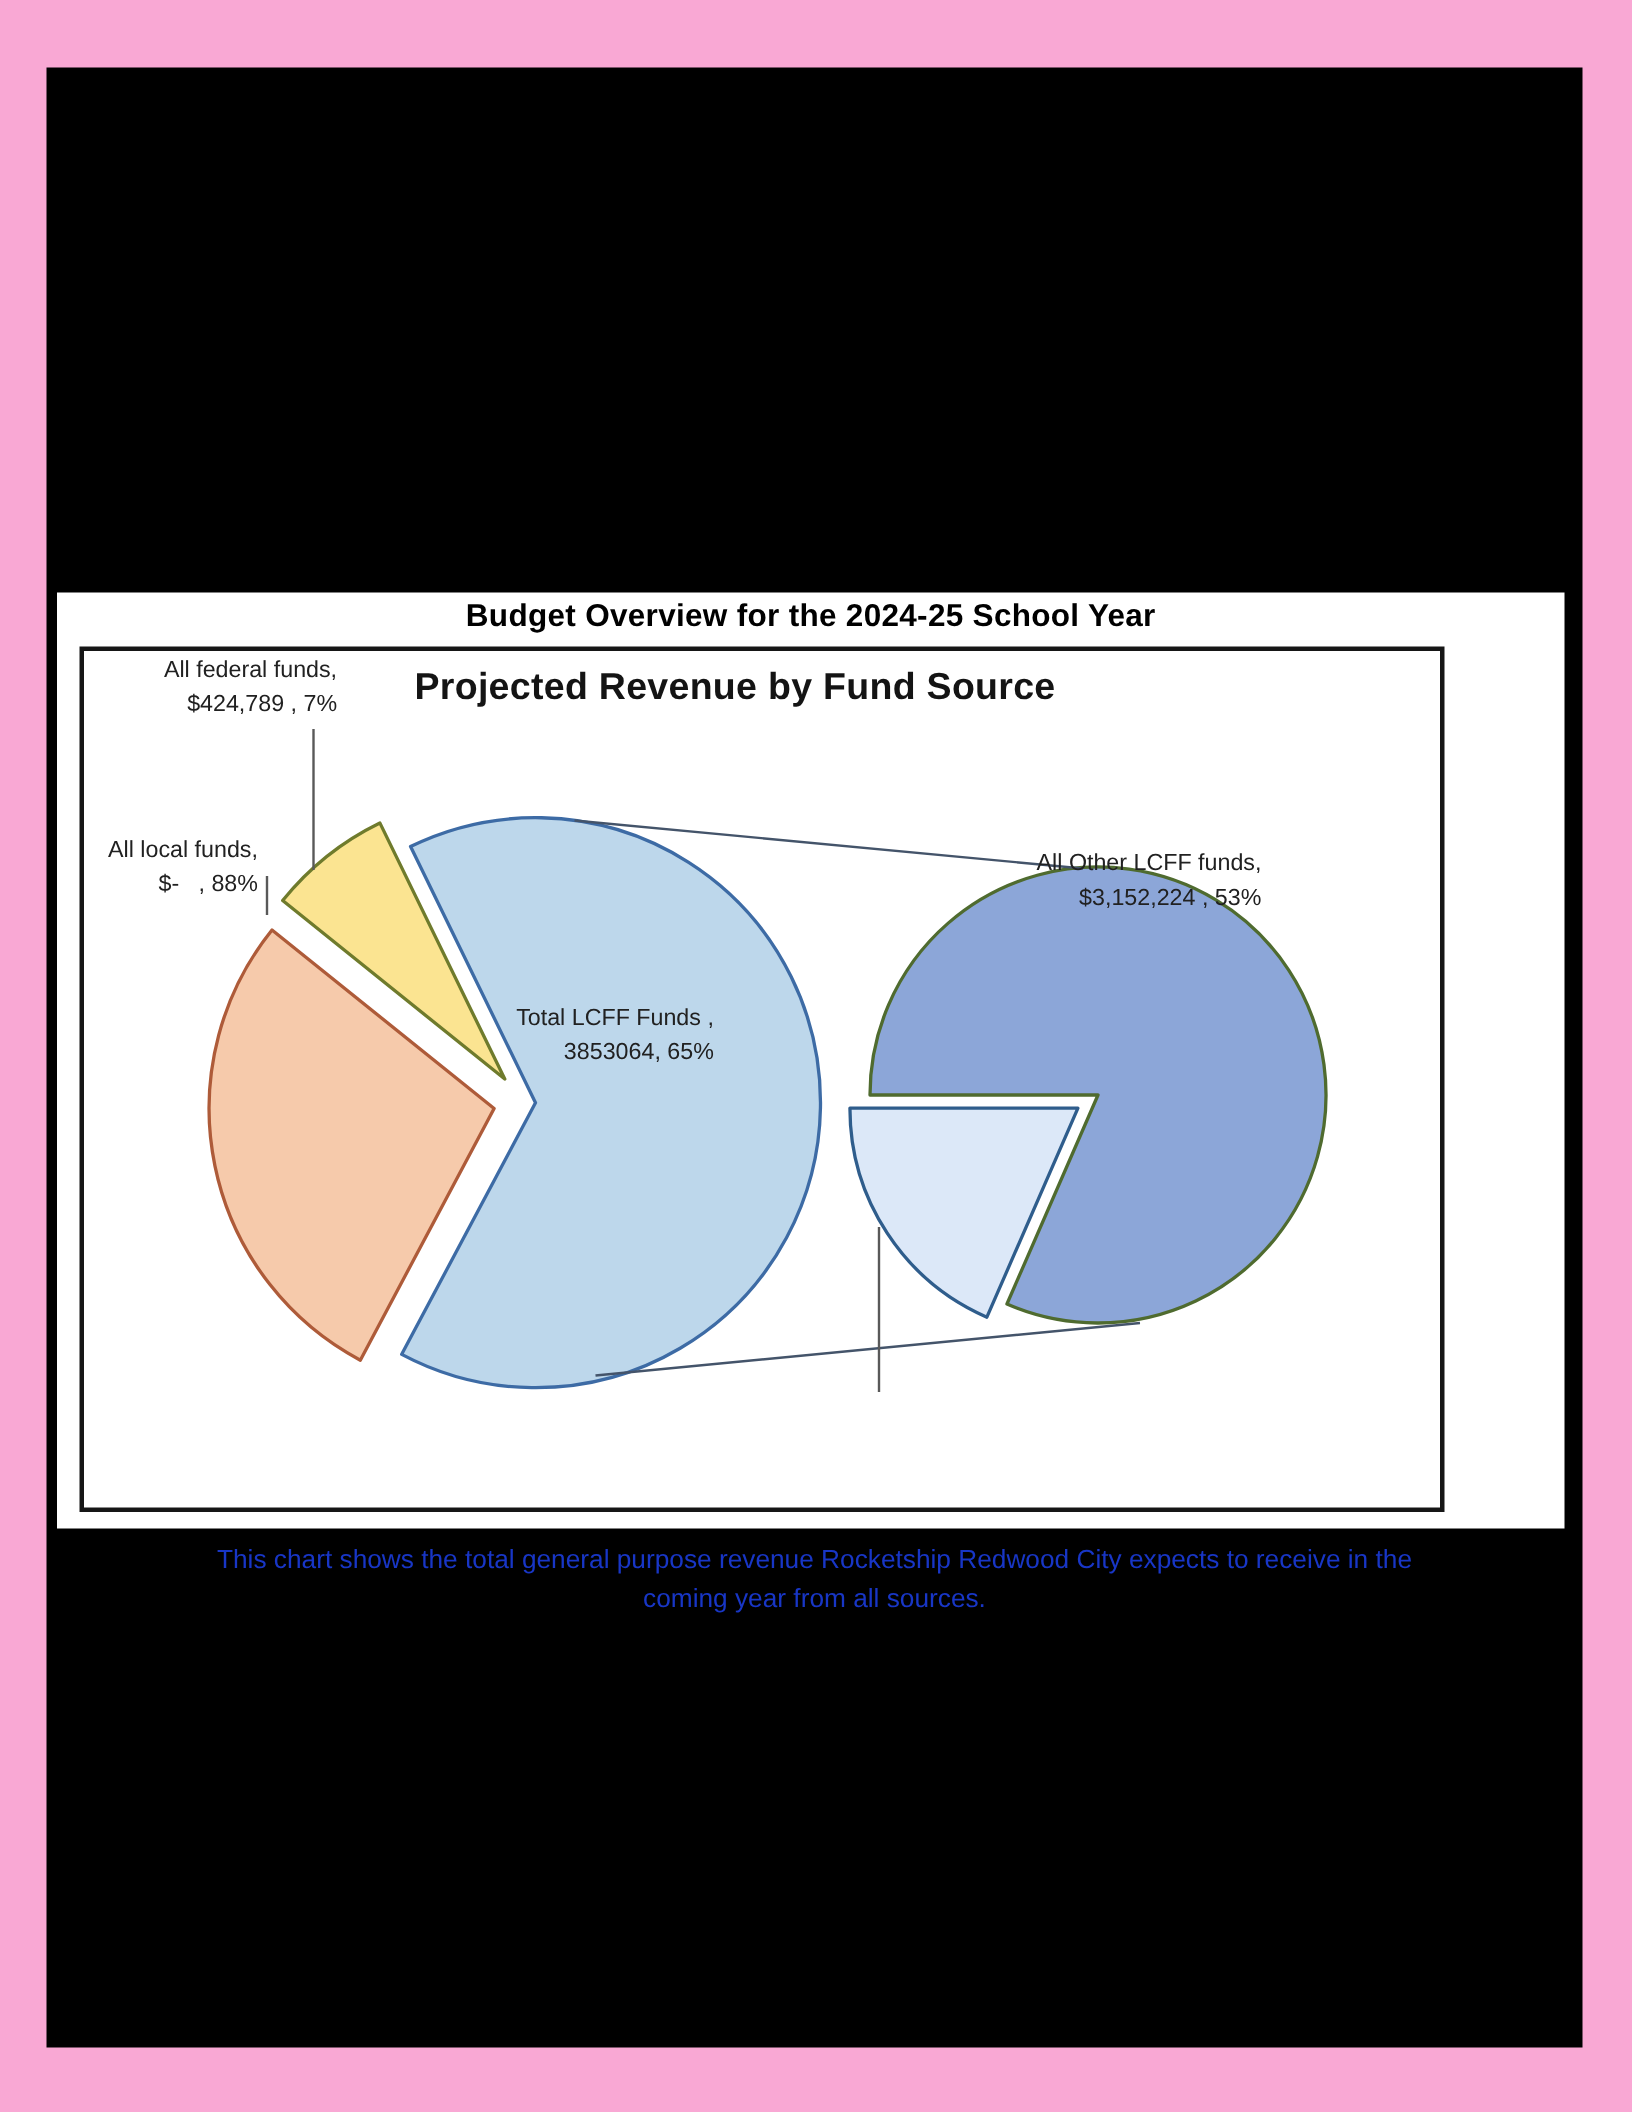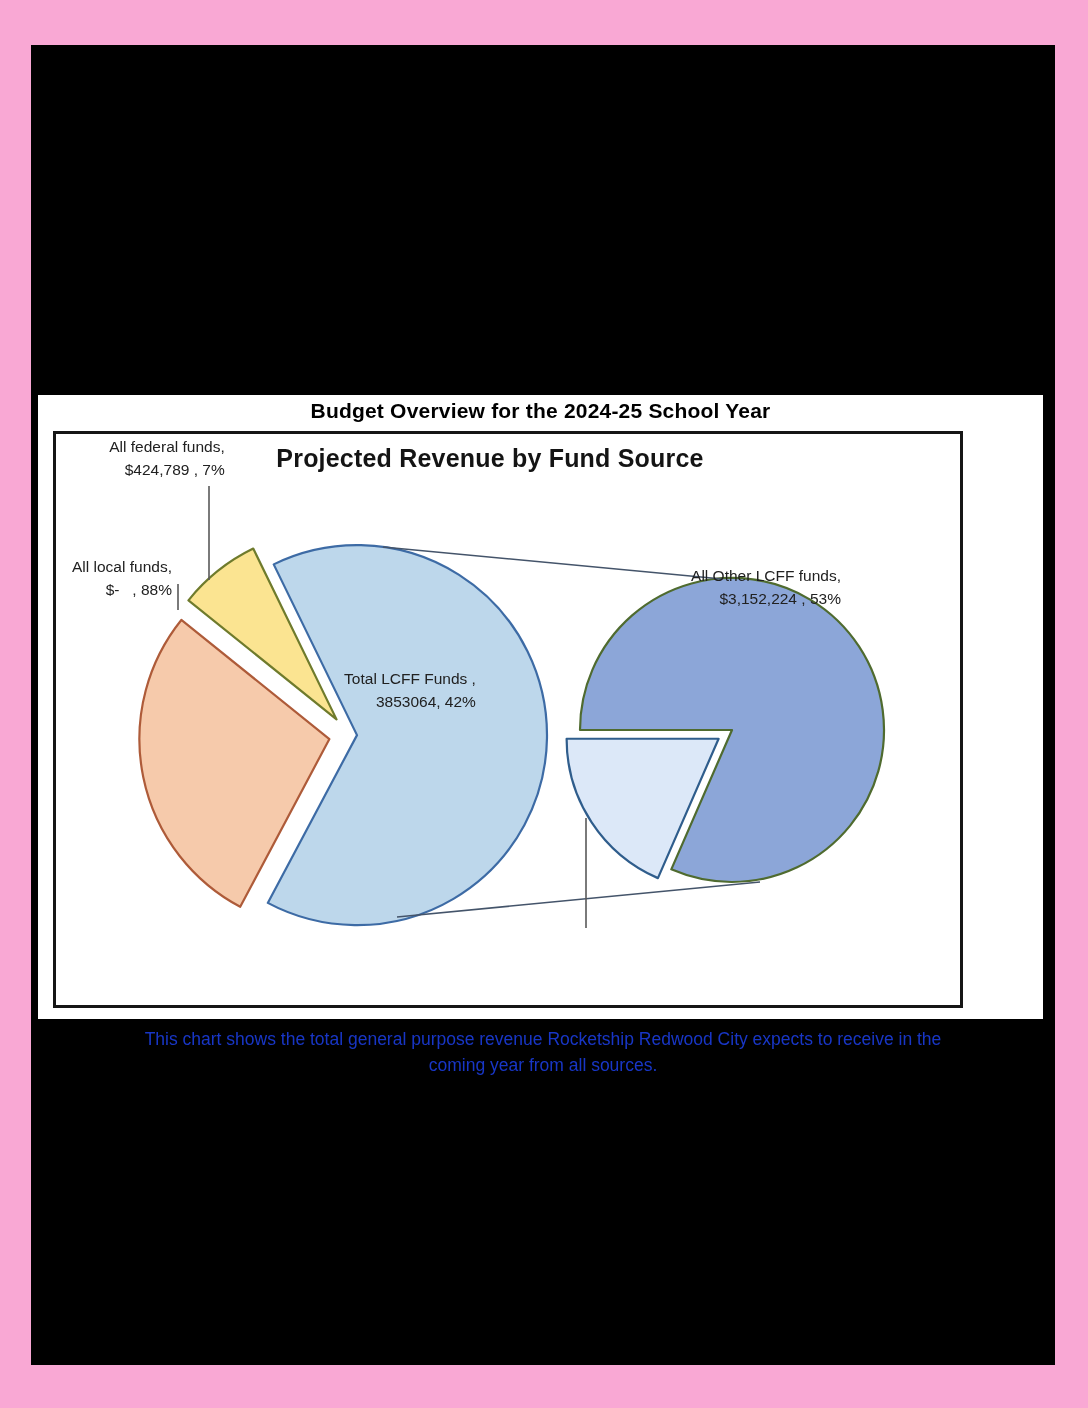--- a/index.html
+++ b/index.html
@@ -45,20 +45,20 @@
       <line x1="586" y1="818" x2="586" y2="928" stroke="#595959" stroke-width="1.6"></line>
     </svg>
 
   <div class="chart-title">Projected Revenue by Fund Source</div>
 
   <div class="pie-label" style="left:167px;top:435px;">All federal funds,
 $424,789 , 7%</div>
   <div class="pie-label" style="left:122px;top:555px;">All local funds,
 $-   , 88%</div>
   <div class="pie-label" style="left:410px;top:667px;">Total LCFF Funds ,
-3853064, 42%</div>
+3853064, 65%</div>
   <div class="pie-label" style="left:754px;top:564px;margin-left:12px;">All Other LCFF funds,
 $3,152,224 , 53%</div>
 
   <div class="caption" style="color: rgb(24, 54, 198);">This chart shows the total general purpose revenue Rocketship Redwood City expects to receive in the
 coming year from all sources.</div>
 
 </div>
 
 </body></html>

